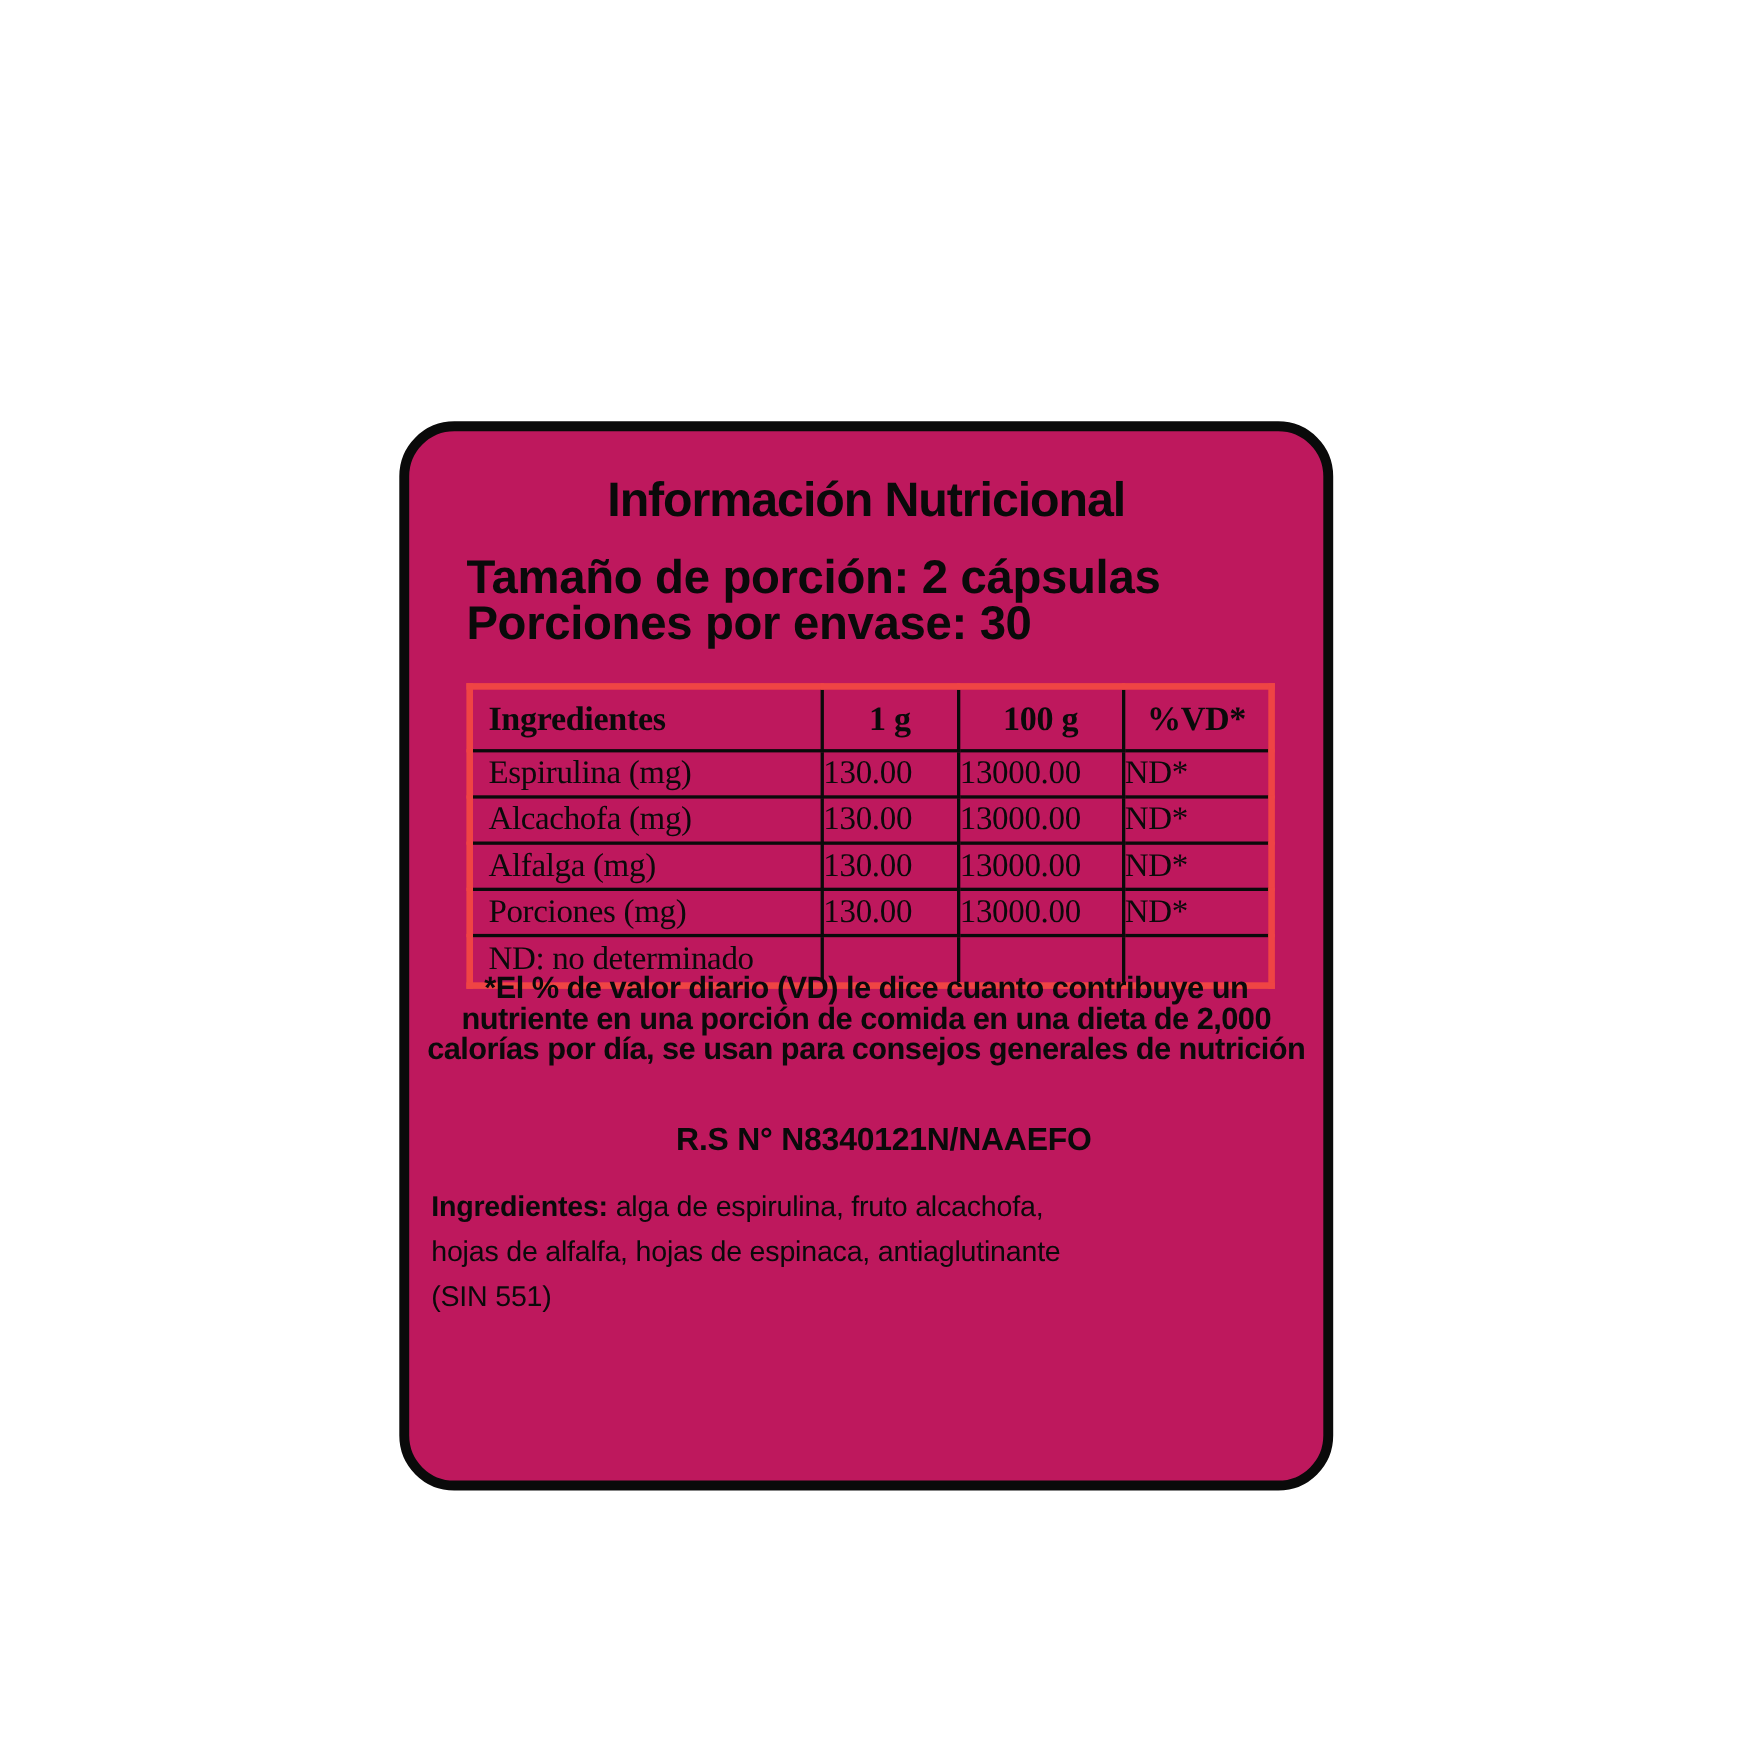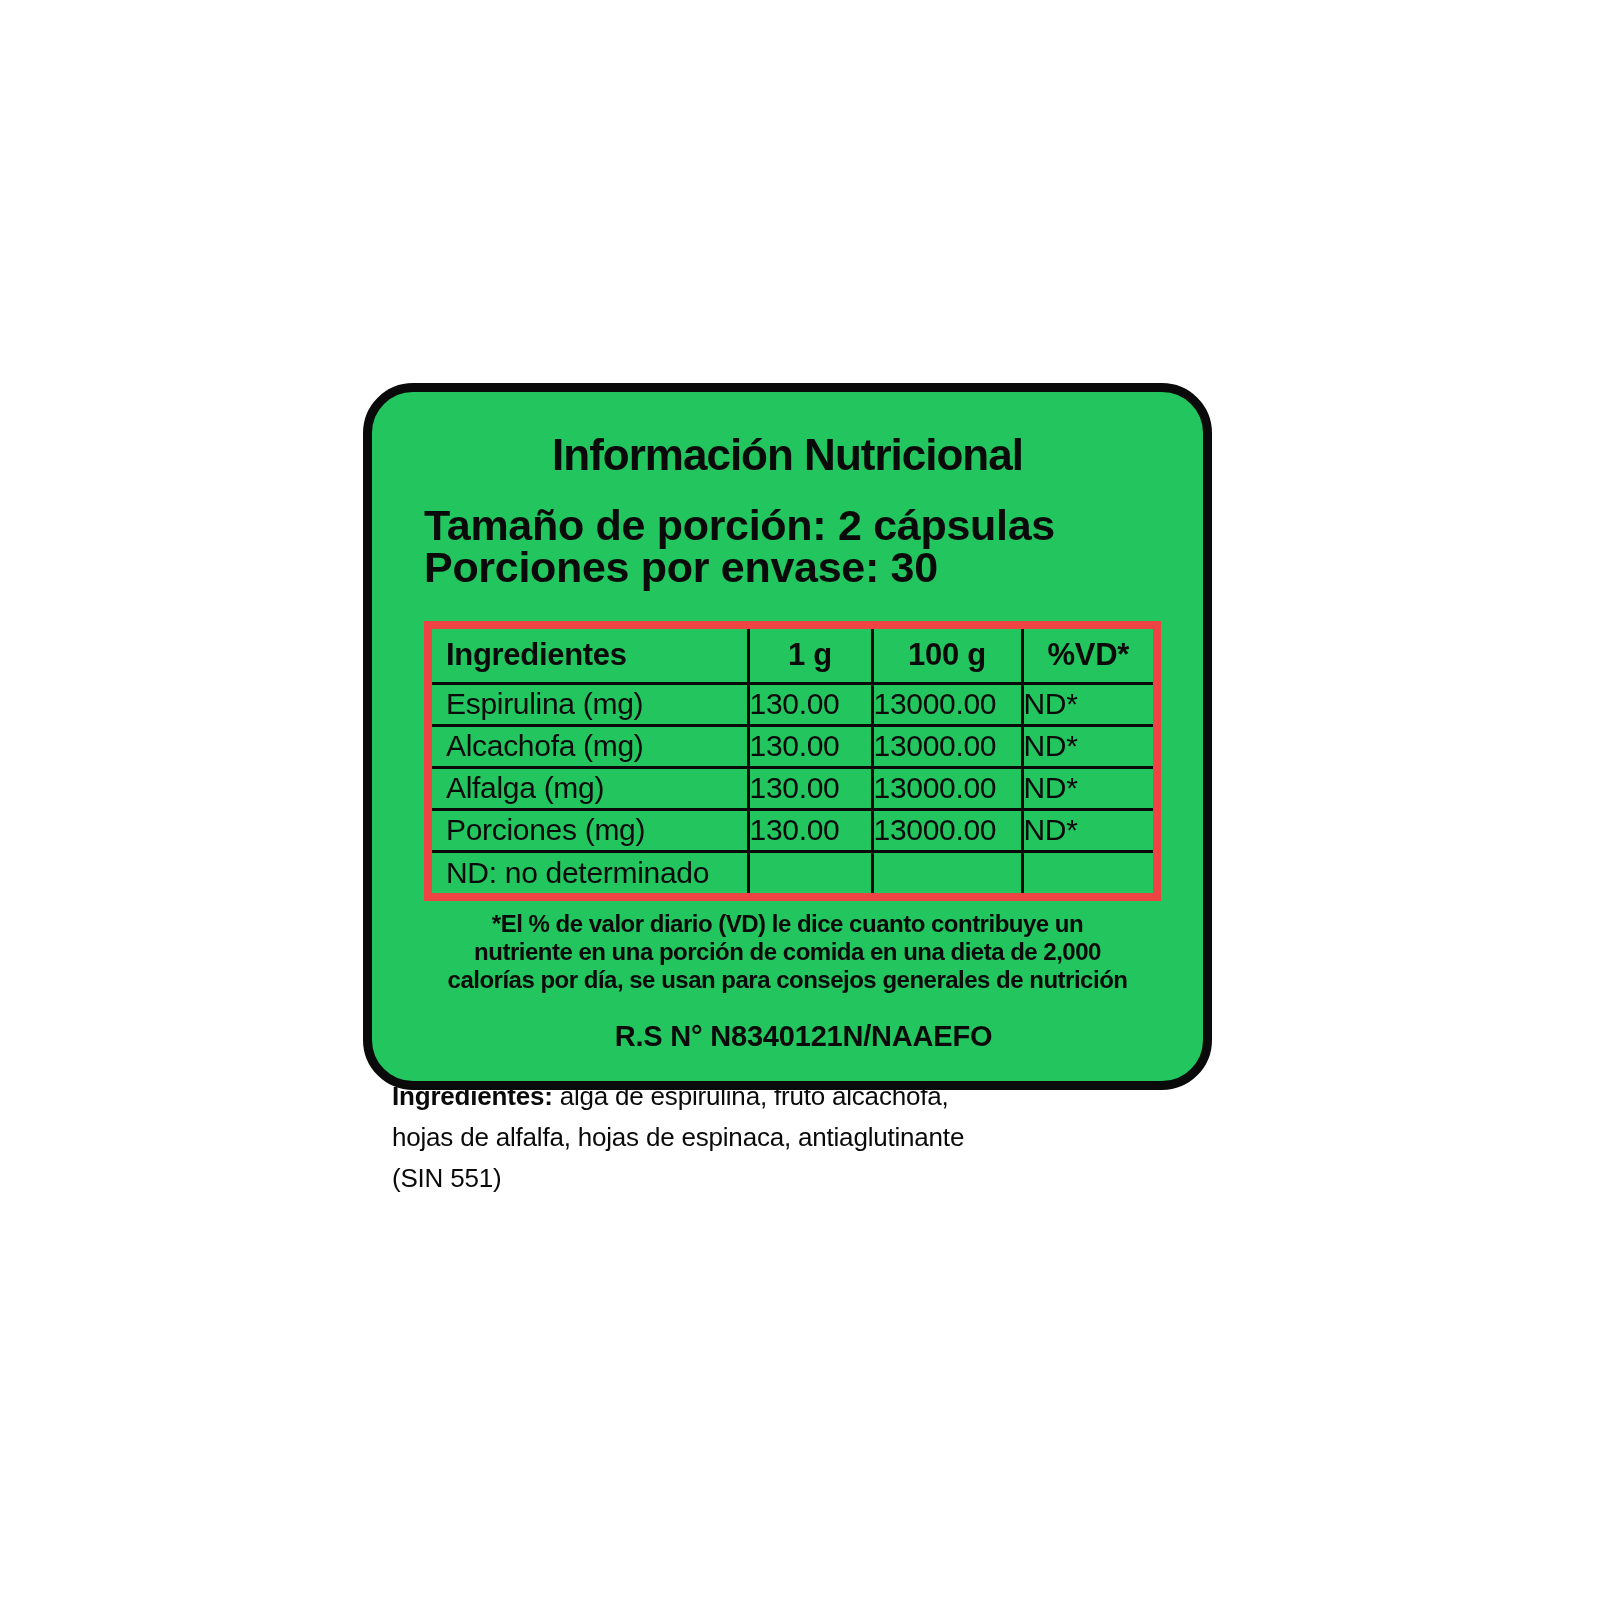--- a/index.html
+++ b/index.html
@@ -7,24 +7,24 @@
     width: 1600px; height: 1600px;
     background: #ffffff;
     font-family: "Liberation Sans", sans-serif;
     color: #0a0a0a;
     position: relative;
     overflow: hidden;
   }
   .label {
     position: absolute;
     left: 363px; top: 383px;
-    width: 849px; height: 707px;
+    width: 849px; height: 972px;
     border: 9px solid #0a0a0a;
     border-radius: 50px;
-    background: #22c55e;
+    background: #be185d;
   }
   .title {
     position: absolute;
     top: 38px; left: 0; width: 100%;
     text-align: center;
     font-weight: bold;
     font-size: 44px;
     letter-spacing: -1px;
   }
   .serving {
@@ -33,23 +33,24 @@
     font-weight: bold;
     font-size: 43px;
     line-height: 42px;
     letter-spacing: -0.3px;
     white-space: nowrap;
   }
   table.nutri {
     position: absolute;
     top: 229px; left: 52px;
     border-collapse: collapse;
-    border: 8px solid #ef4444;
+    border: 6px solid #ef4444;
     table-layout: fixed;
     width: 729px;
+    font-family: Liberation Serif, serif;
   }
   table.nutri col.c-ing { width: 320px; }
   table.nutri col.c-1g  { width: 124px; }
   table.nutri col.c-100g{ width: 150px; }
   table.nutri col.c-vd  { width: 135px; }
   table.nutri th, table.nutri td {
     border: 3px solid #0a0a0a;
     vertical-align: middle;
     overflow: hidden;
     white-space: nowrap;
@@ -66,24 +67,24 @@
     height: 42px;
     letter-spacing: -0.3px;
   }
   table.nutri th.first, table.nutri td.first {
     text-align: left;
     padding-left: 14px;
   }
   table.nutri tr.note-row td { height: 46px; }
   .footnote {
     position: absolute;
-    top: 518px; left: 0; width: 100%;
+    top: 492px; left: 0; width: 100%;
     text-align: center;
     font-weight: bold;
-    font-size: 24px;
+    font-size: 28px;
     line-height: 28px;
     letter-spacing: -0.5px;
   }
   .registry {
     position: absolute;
     top: 628px; left: 16px; width: 100%;
     text-align: center;
     font-weight: bold;
     font-size: 29px;
     letter-spacing: -0.2px;

